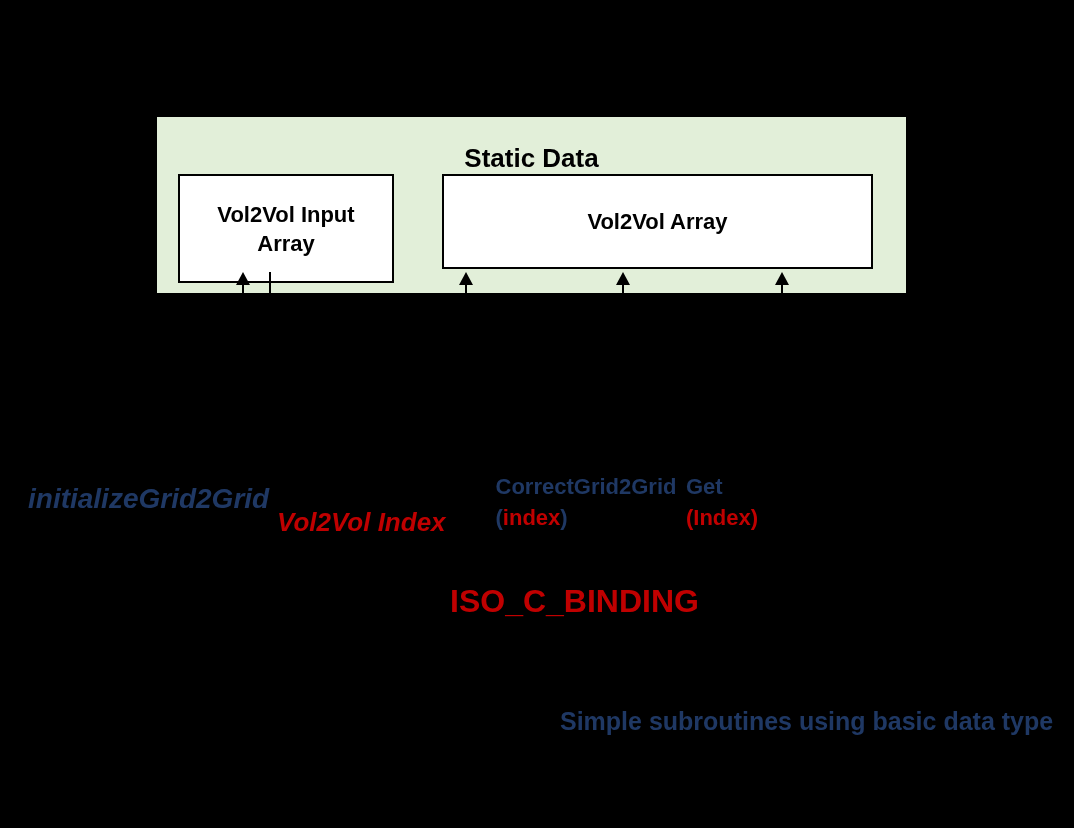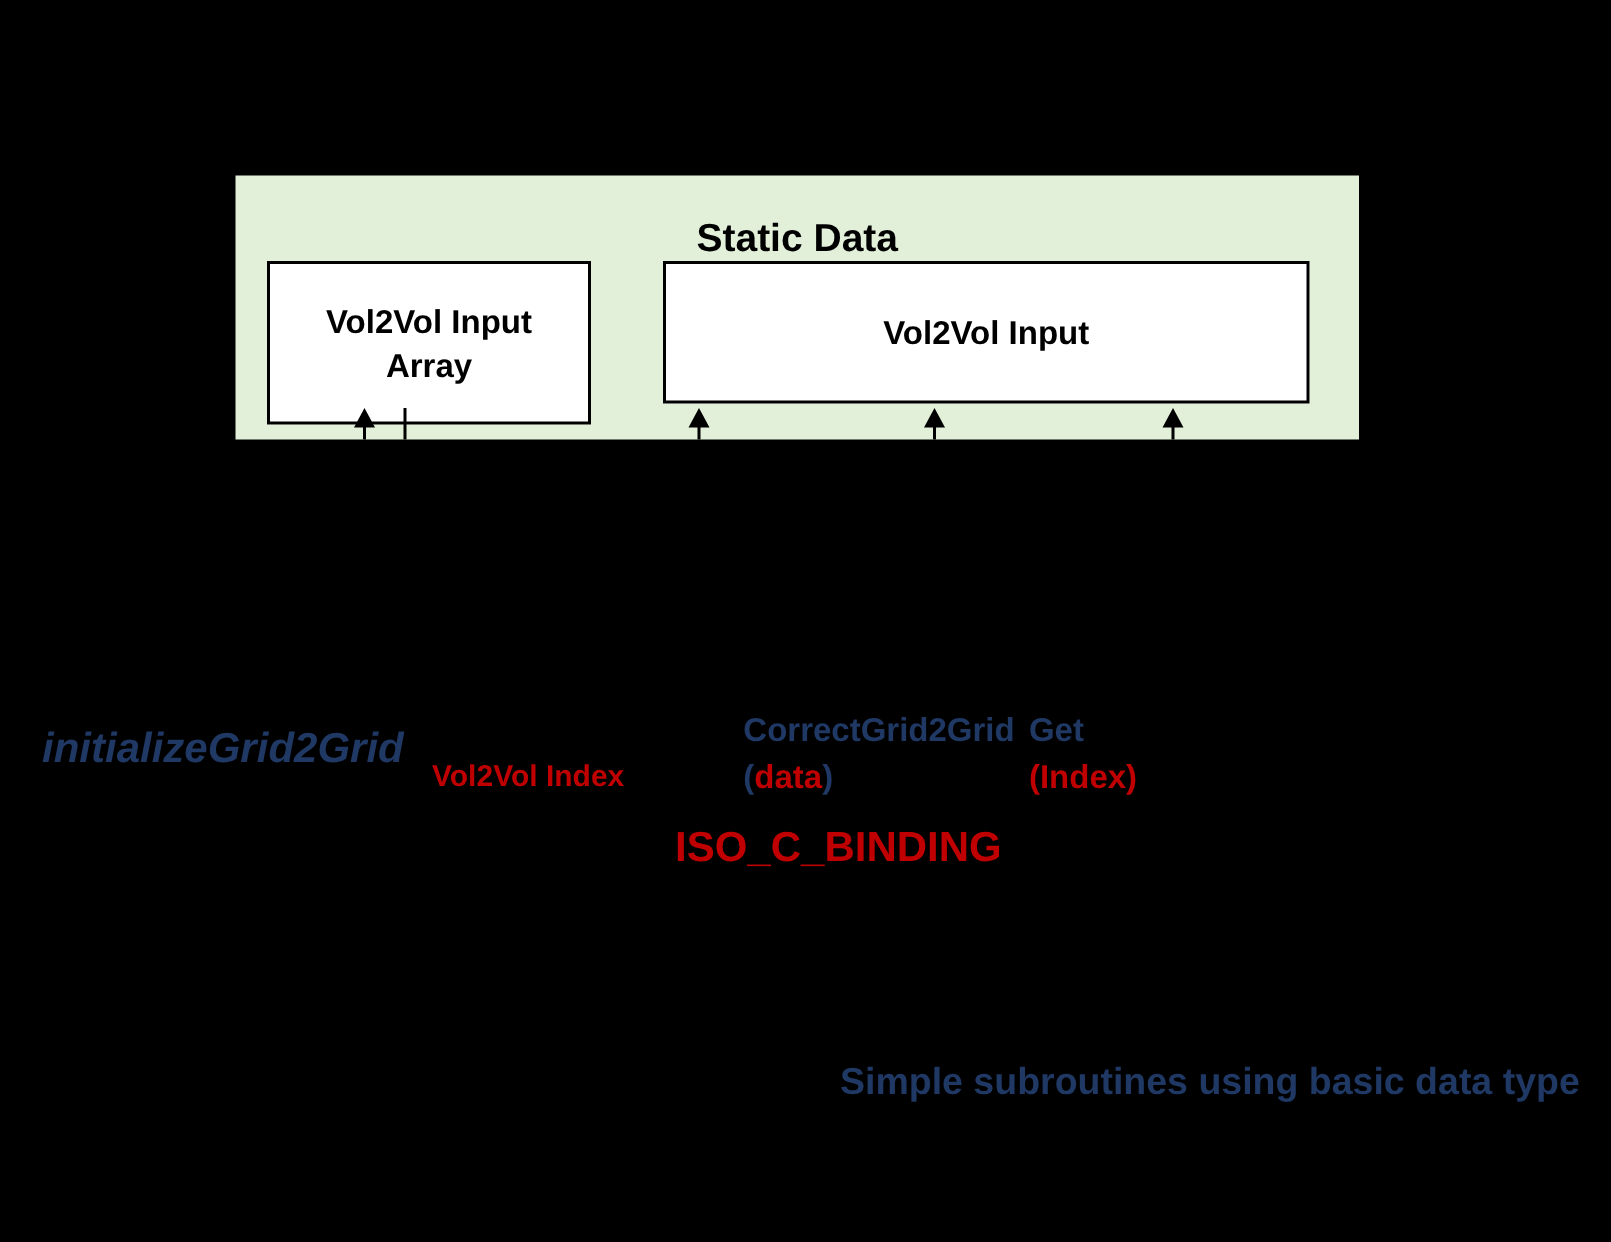--- a/index.html
+++ b/index.html
@@ -109,37 +109,38 @@
   .navy { color: #1F3864; }
   .red  { color: #C00000; }
 
   .lbl-initialize {
     left: 28px;
     top: 483px;
     font-size: 28px;
     font-style: italic;
   }
   .lbl-vol2vol-index {
-    left: 288px;
+    left: 277px;
     top: 507px;
-    font-size: 20px;
+    font-size: 26px;
+    font-style: italic;
   }
   .lbl-two-line {
     top: 471px;
     transform: translateX(-50%);
     text-align: left;
     font-size: 22px;
     line-height: 31px;
   }
   .lbl-correct { left: 586px; }
   .lbl-get     { left: 722px; }
   .lbl-iso {
     left: 450px;
-    top: 549px;
-    font-size: 28px;
+    top: 583px;
+    font-size: 32px;
   }
   .lbl-simple {
     left: 560px;
     top: 687px;
     font-size: 25px;
     margin-top: 20px;
   }
 </style>
 </head>
 <body>
@@ -147,37 +148,37 @@
 <div id="canvas">
 
   <div class="panel">
     <div class="panel-title">Static Data</div>
 
     <div class="white-box box-input">
       <span>Vol2Vol Input Array</span>
     </div>
 
     <div class="white-box box-array">
-      <span>Vol2Vol Input</span>
+      <span>Vol2Vol Array</span>
     </div>
   </div>
 
   <div class="up-arrow" style="left:236px;"></div>
   <div class="tick-line" style="left:269px;"></div>
   <div class="up-arrow" style="left:459px;"></div>
   <div class="up-arrow" style="left:616px;"></div>
   <div class="up-arrow" style="left:775px;"></div>
 
   <div class="lbl lbl-initialize navy">initializeGrid2Grid</div>
 
   <div class="lbl lbl-vol2vol-index red">Vol2Vol Index</div>
 
   <div class="lbl lbl-two-line lbl-correct">
     <span class="navy">CorrectGrid2Grid</span><br>
-    <span class="navy">(</span><span class="red">data</span><span class="navy">)</span>
+    <span class="navy">(</span><span class="red">index</span><span class="navy">)</span>
   </div>
 
   <div class="lbl lbl-two-line lbl-get">
     <span class="navy">Get</span><br>
     <span class="red">(Index)</span>
   </div>
 
   <div class="lbl lbl-iso red">ISO_C_BINDING</div>
 
   <div class="lbl lbl-simple navy">Simple subroutines using basic data type</div>

